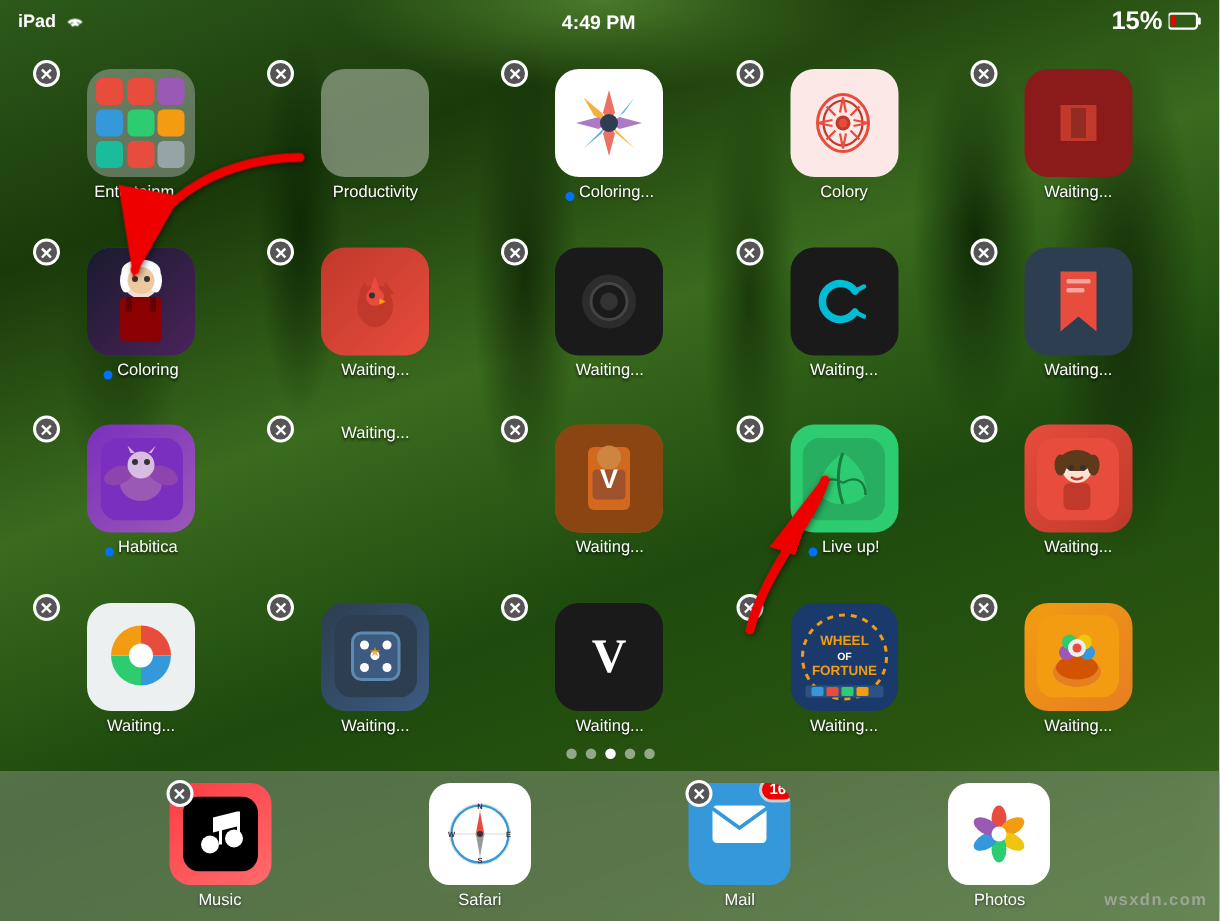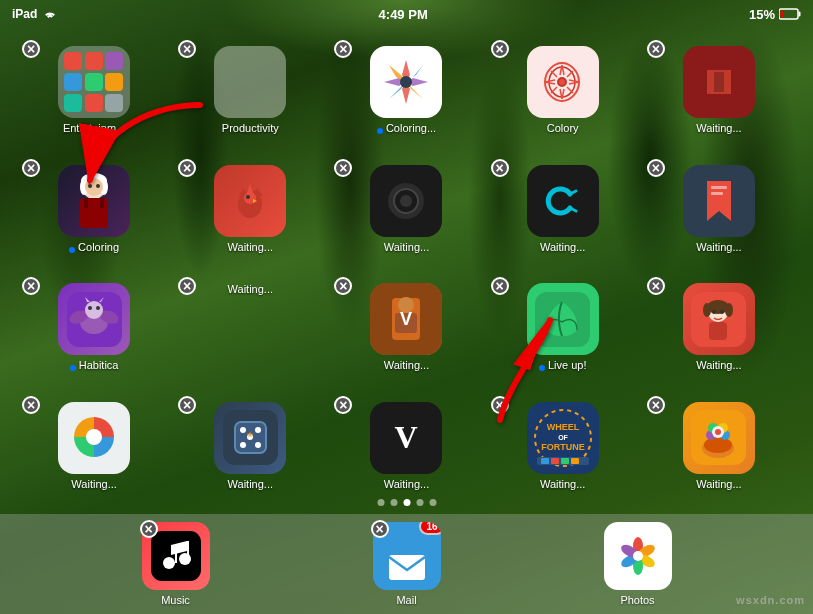--- a/index.html
+++ b/index.html
@@ -58,21 +58,21 @@
 
     .status-center {
       font-size: 13px;
       font-weight: 600;
     }
 
     .status-right {
       display: flex;
       align-items: center;
       gap: 4px;
-      font-size: 13px;
+      font-size: 17px;
     }
 
     
     #home-screen {
       position: absolute;
       top: 28px;
       left: 0;
       right: 0;
       bottom: 100px;
       padding: 10px 20px;
@@ -707,24 +707,46 @@
         <path d="M20 14 L36 10 L36 20 L20 24 Z" fill="white"></path>
         <circle cx="18" cy="32" r="6" fill="white"></circle>
         <circle cx="34" cy="28" r="6" fill="white"></circle>
         <rect x="24" y="14" width="2" height="18" fill="white"></rect>
         <rect x="36" y="10" width="2" height="18" fill="white"></rect>
       </svg>
     </div>
     <div class="dock-label">Music</div>
   </div>
 
+  <div class="dock-item">
+    <div class="dock-icon" style="background: white; border-radius:14px; display:flex; align-items:center; justify-content:center;">
+      <svg width="50" height="50" viewBox="0 0 50 50">
+        <rect width="50" height="50" rx="11" fill="white"></rect>
+        <circle cx="25" cy="25" r="20" fill="white" stroke="#e0e0e0" stroke-width="1"></circle>
+        <circle cx="25" cy="25" r="19" fill="none" stroke="#3498db" stroke-width="1.5"></circle>
+
+        <line x1="25" y1="6" x2="25" y2="44" stroke="#ccc" stroke-width="0.5"></line>
+        <line x1="6" y1="25" x2="44" y2="25" stroke="#ccc" stroke-width="0.5"></line>
+
+        <polygon points="25,10 28,26 25,24 22,26" fill="#e74c3c"></polygon>
+        <polygon points="25,40 28,24 25,26 22,24" fill="#999"></polygon>
+        <circle cx="25" cy="25" r="2" fill="#333"></circle>
+
+        <text x="25" y="8" text-anchor="middle" font-size="5" fill="#333" font-weight="bold">N</text>
+        <text x="25" y="44" text-anchor="middle" font-size="5" fill="#333" font-weight="bold">S</text>
+        <text x="44" y="27" text-anchor="middle" font-size="5" fill="#333" font-weight="bold">E</text>
+        <text x="6" y="27" text-anchor="middle" font-size="5" fill="#333" font-weight="bold">W</text>
+      </svg>
+    </div>
+    <div class="dock-label">Safari</div>
+  </div>
 
   <div class="dock-item" style="position:relative;">
     <div class="dock-delete">×</div>
-    <div class="dock-icon" style="background: #3498db; border-radius:14px; display:flex; align-items:flex-end; justify-content:center; position:relative;">
+    <div class="dock-icon" style="background: #3498db; border-radius:14px; display:flex; align-items:flex-start; justify-content:center; position:relative;">
       <svg width="50" height="50" viewBox="0 0 50 50">
         <rect width="50" height="50" rx="11" fill="#3498db"></rect>
 
         <rect x="7" y="15" width="36" height="25" rx="3" fill="white"></rect>
         <path d="M7 17 L25 30 L43 17" fill="none" stroke="#3498db" stroke-width="2.5"></path>
       </svg>
       <div class="notif-badge">16</div>
     </div>
     <div class="dock-label">Mail</div>
   </div>

